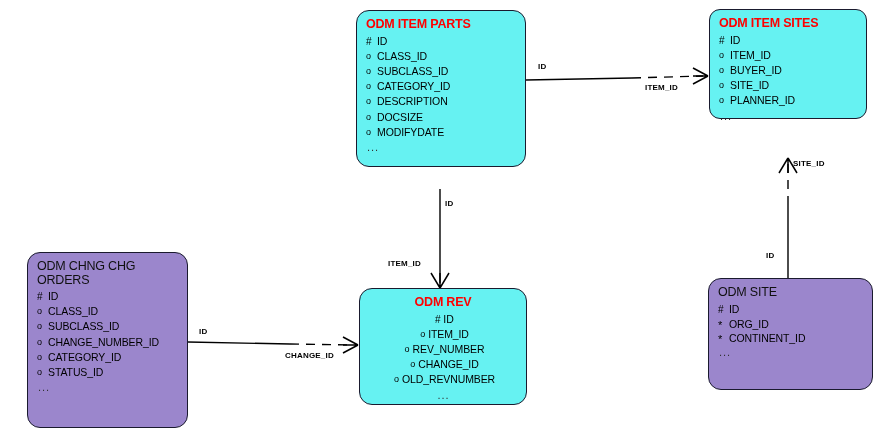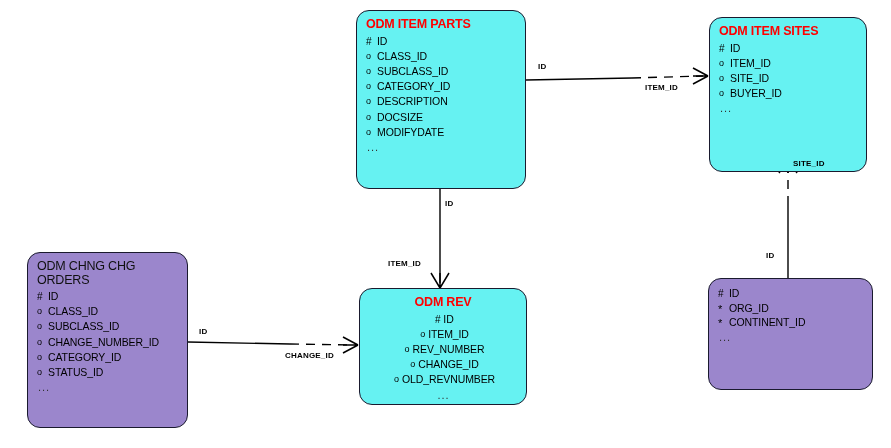--- a/index.html
+++ b/index.html
@@ -100,21 +100,21 @@
 
   <div class="rel-label" style="left:445px;top:199px;">ID</div>
   <div class="rel-label" style="left:388px;top:259px;">ITEM_ID</div>
 
   <div class="rel-label" style="left:766px;top:251px;">ID</div>
   <div class="rel-label" style="left:793px;top:159px;">SITE_ID</div>
 
   <div class="rel-label" style="left:199px;top:327px;">ID</div>
   <div class="rel-label" style="left:285px;top:351px;">CHANGE_ID</div>
 
-  <div class="entity cyan" style="left:356px;top:10px;width:170px;height:179px;">
+  <div class="entity cyan" style="left:356px;top:10px;width:170px;height:157px;">
     <div class="ent-title red">ODM ITEM PARTS</div>
     <ul class="attr-list">
       <li class="attr">
         <span class="mark">#</span><span class="aname">ID</span>
       </li>
       <li class="attr">
         <span class="mark opt">o</span><span class="aname">CLASS_ID</span>
       </li>
       <li class="attr">
         <span class="mark opt">o</span><span class="aname">SUBCLASS_ID</span>
@@ -128,34 +128,37 @@
       <li class="attr">
         <span class="mark opt">o</span><span class="aname">DOCSIZE</span>
       </li>
       <li class="attr">
         <span class="mark opt">o</span><span class="aname">MODIFYDATE</span>
       </li>
       <li class="attr ellipsis">...</li>
     </ul>
   </div>
 
-  <div class="entity cyan" style="left:709px;top:17px;width:158px;height:155px;">
+  <div class="entity cyan" style="left:709px;top:9px;width:158px;height:110px;border-radius:11px;">
     <div class="ent-title red">ODM ITEM SITES</div>
     <ul class="attr-list">
       <li class="attr">
         <span class="mark">#</span><span class="aname">ID</span>
       </li>
       <li class="attr">
         <span class="mark opt">o</span><span class="aname">ITEM_ID</span>
       </li>
       <li class="attr">
+        <span class="mark opt">o</span><span class="aname">BUYER_ID</span>
+      </li>
+      <li class="attr">
         <span class="mark opt">o</span><span class="aname">SITE_ID</span>
       </li>
       <li class="attr">
-        <span class="mark opt">o</span><span class="aname">BUYER_ID</span>
+        <span class="mark opt">o</span><span class="aname">PLANNER_ID</span>
       </li>
       <li class="attr ellipsis">...</li>
     </ul>
   </div>
 
   <div class="entity purple" style="left:27px;top:252px;width:161px;height:176px;">
     <div class="ent-title black">ODM CHNG CHG
 ORDERS</div>
     <ul class="attr-list">
       <li class="attr">
@@ -196,20 +199,21 @@
         <span class="mark opt">o</span><span class="aname">CHANGE_ID</span>
       </li>
       <li class="attr">
         <span class="mark opt">o</span><span class="aname">OLD_REVNUMBER</span>
       </li>
       <li class="attr ellipsis">...</li>
     </ul>
   </div>
 
   <div class="entity purple" style="left:708px;top:278px;width:165px;height:112px;">
+    <div class="ent-title black">ODM SITE</div>
     <ul class="attr-list">
       <li class="attr">
         <span class="mark">#</span><span class="aname">ID</span>
       </li>
       <li class="attr">
         <span class="mark mand">*</span><span class="aname">ORG_ID</span>
       </li>
       <li class="attr">
         <span class="mark mand">*</span><span class="aname">CONTINENT_ID</span>
       </li>

